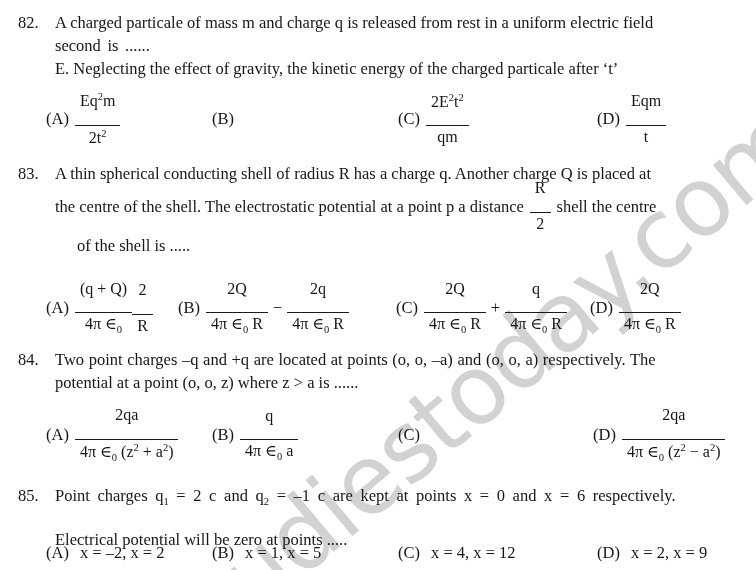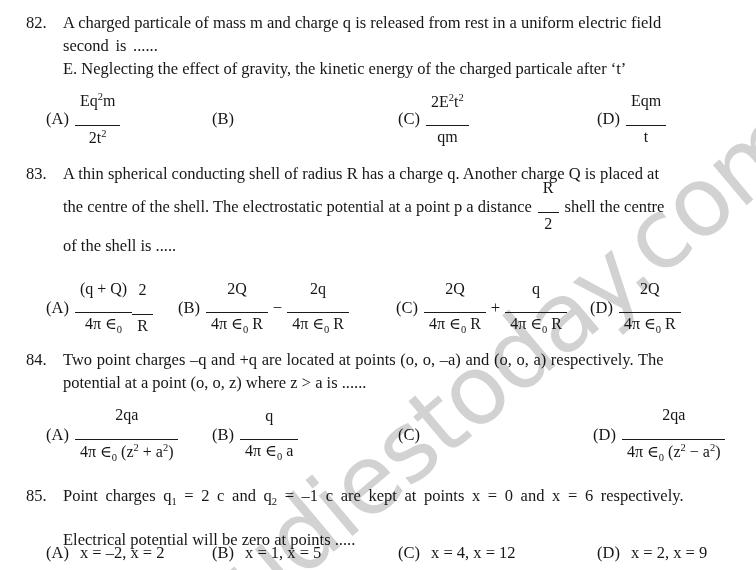--- a/index.html
+++ b/index.html
@@ -8,31 +8,31 @@
     font-family:"Liberation Serif","DejaVu Serif",serif;font-size:16.5px;color:#161616;
   }
   
   .watermark{
     position:absolute;left:170px;top:598px;z-index:0;
     font-family:"DejaVu Sans",sans-serif;font-size:96px;line-height:96px;letter-spacing:-2px;
     color:#d2d2d2;white-space:nowrap;
     transform:rotate(-40deg);transform-origin:0 50%;
   }
   
-  .qsection{position:absolute;left:16px;width:724px;z-index:1;}
+  .qsection{position:absolute;left:8px;width:724px;z-index:1;}
   .qnum{position:absolute;left:10px;top:0;line-height:23px;}
   .qlines{margin-left:47px;margin-right:9px;}
   .qline{line-height:23px;min-height:23px;}
   #q82{top:11px}
   #q83{top:162px}
   #q84{top:348px}
   #q85{top:484px}
   #q82 .qline:nth-child(2){word-spacing:2.5px}
   #q83 .qline:nth-child(2){height:42px;display:flex;align-items:center;}
-  #q83 .qline:nth-child(3){margin-top:7px;}
+  #q83 .qline:nth-child(3){margin-top:7px;margin-left:22px;}
   #q84 .qline:nth-child(1){word-spacing:0.5px}
   #q85 .qline:nth-child(1){word-spacing:3.5px}
   #q85 .qline:nth-child(2){margin-top:15px;}
   
   .opts{position:absolute;left:0;width:756px;z-index:1;}
   #q82-opts{top:93px;height:52px;}
   #q83-opts{top:283px;height:50px;}
   #q84-opts{top:408px;height:54px;}
   #q85-opts{top:540px;height:26px;}
   #q82-opts .opt:nth-child(1){left:46px}

